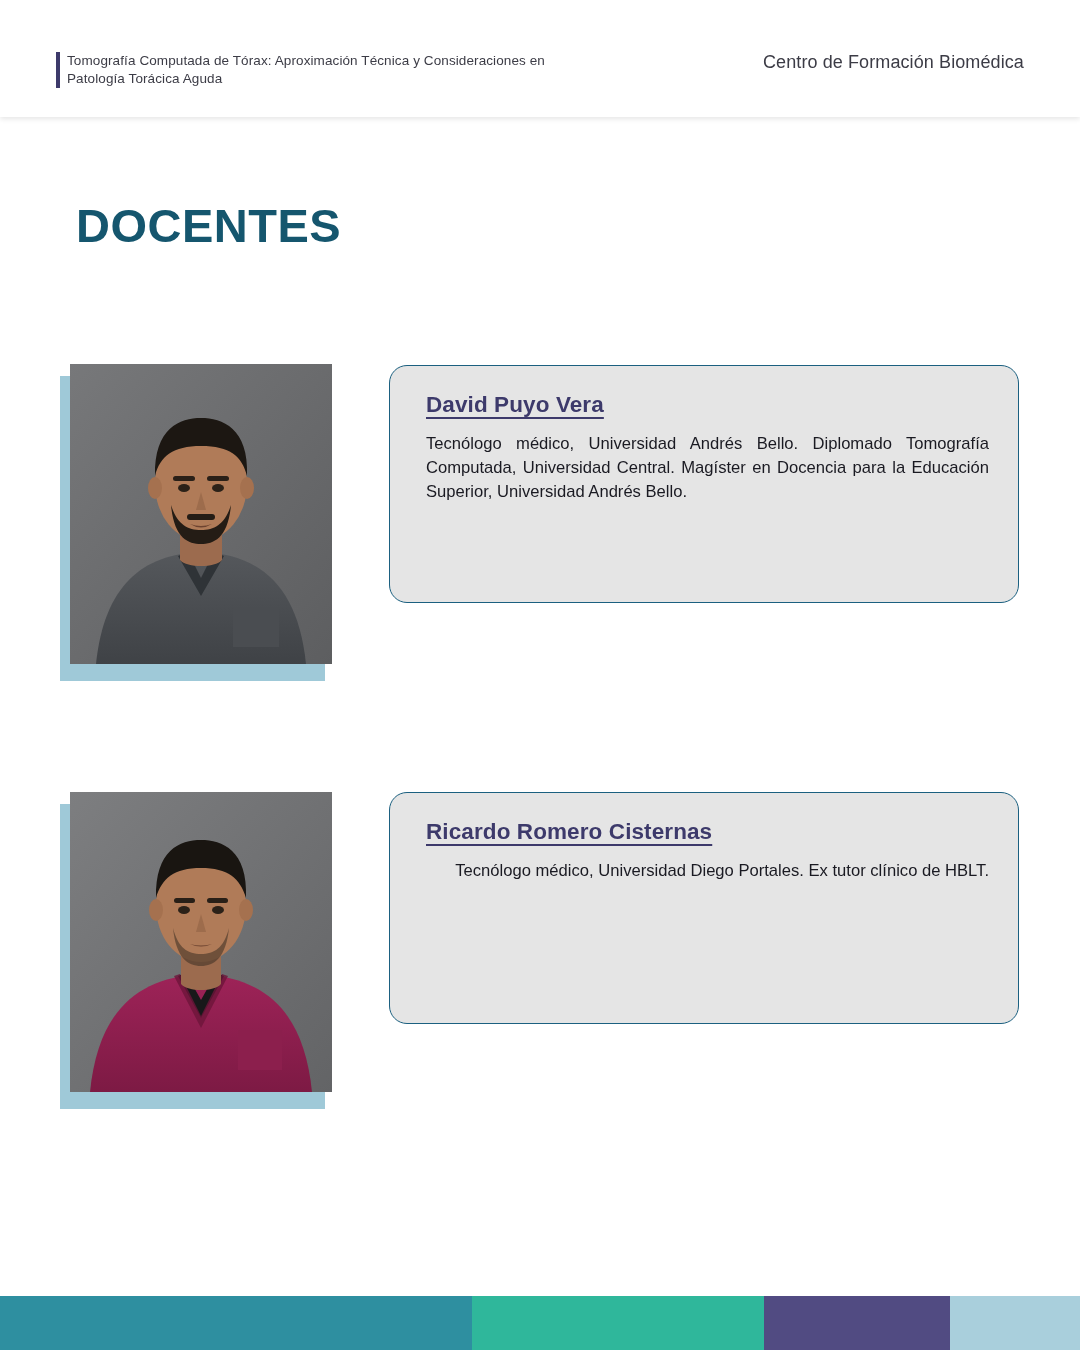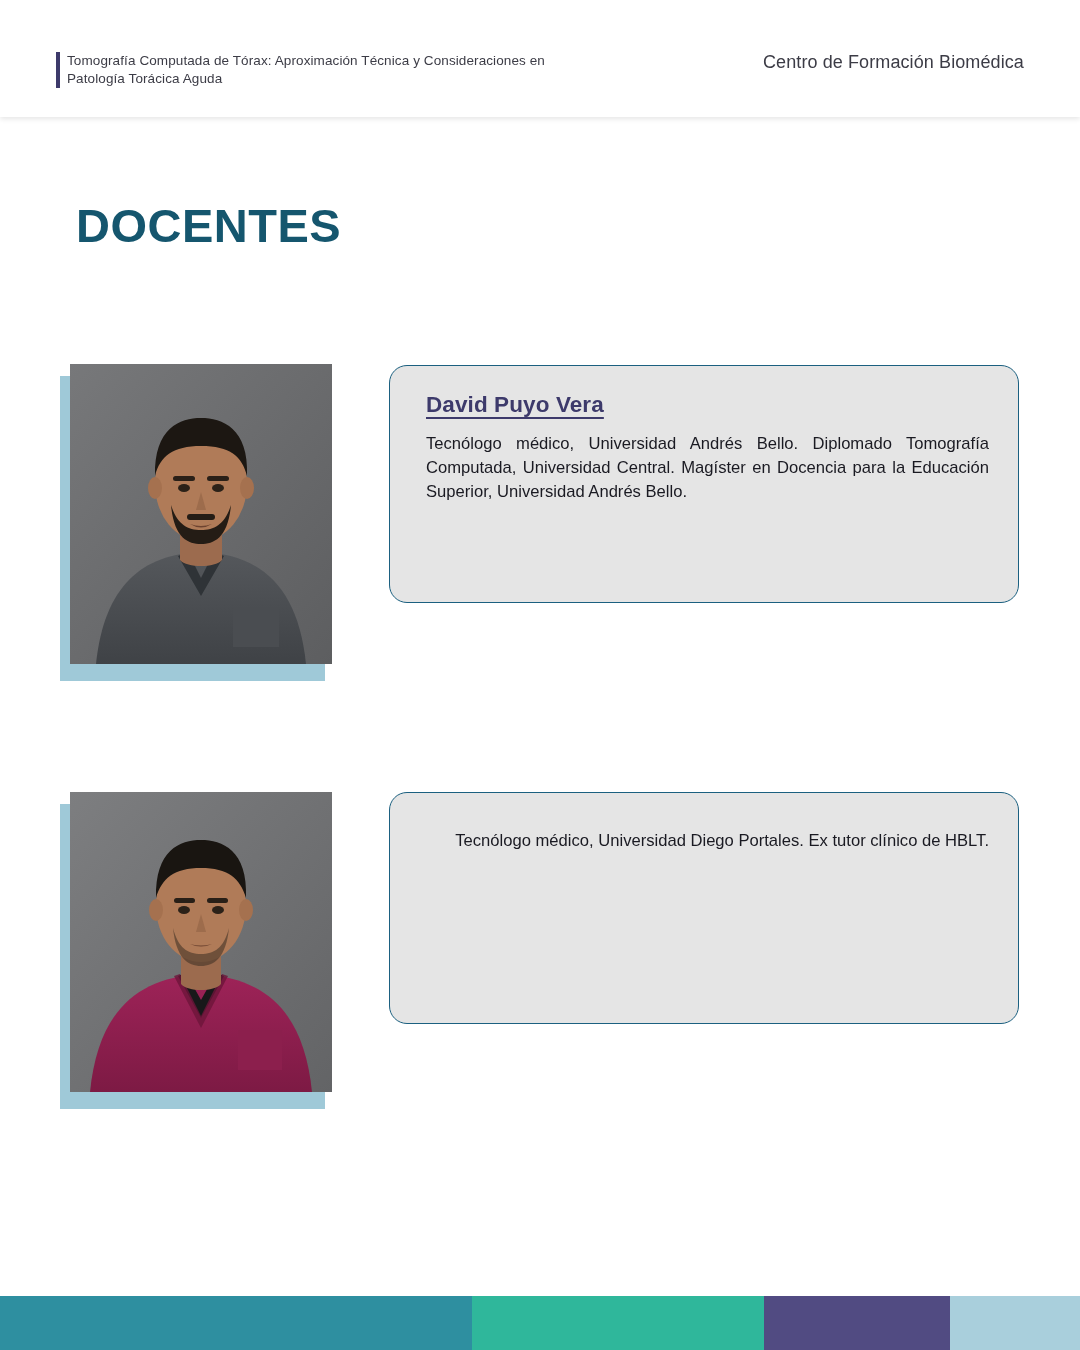--- a/index.html
+++ b/index.html
@@ -288,20 +288,21 @@
 
           <path d="M131 122 L126 140 L136 140 Z" fill="#9d6c4c"></path>
 
           <path d="M103 136 C 106 166 118 174 131 174 C 144 174 156 166 159 136 C 154 156 144 162 131 162 C 118 162 108 156 103 136 Z" fill="#3a2d23" opacity="0.55"></path>
 
           <path d="M120 152 Q131 157 142 152 Q131 155 120 152 Z" fill="#6d4330"></path>
         </svg>
       </div>
     </div>
     <div class="card card2">
+      <div class="teacher-name">Ricardo Romero Cisternas</div>
       <div class="teacher-desc left">Tecnólogo médico, Universidad Diego Portales. Ex tutor clínico de HBLT.</div>
     </div>
   </div>
 
   <div class="footer">
     <div class="fseg s1"></div>
     <div class="fseg s2"></div>
     <div class="fseg s3"></div>
     <div class="fseg s4"></div>
   </div>

